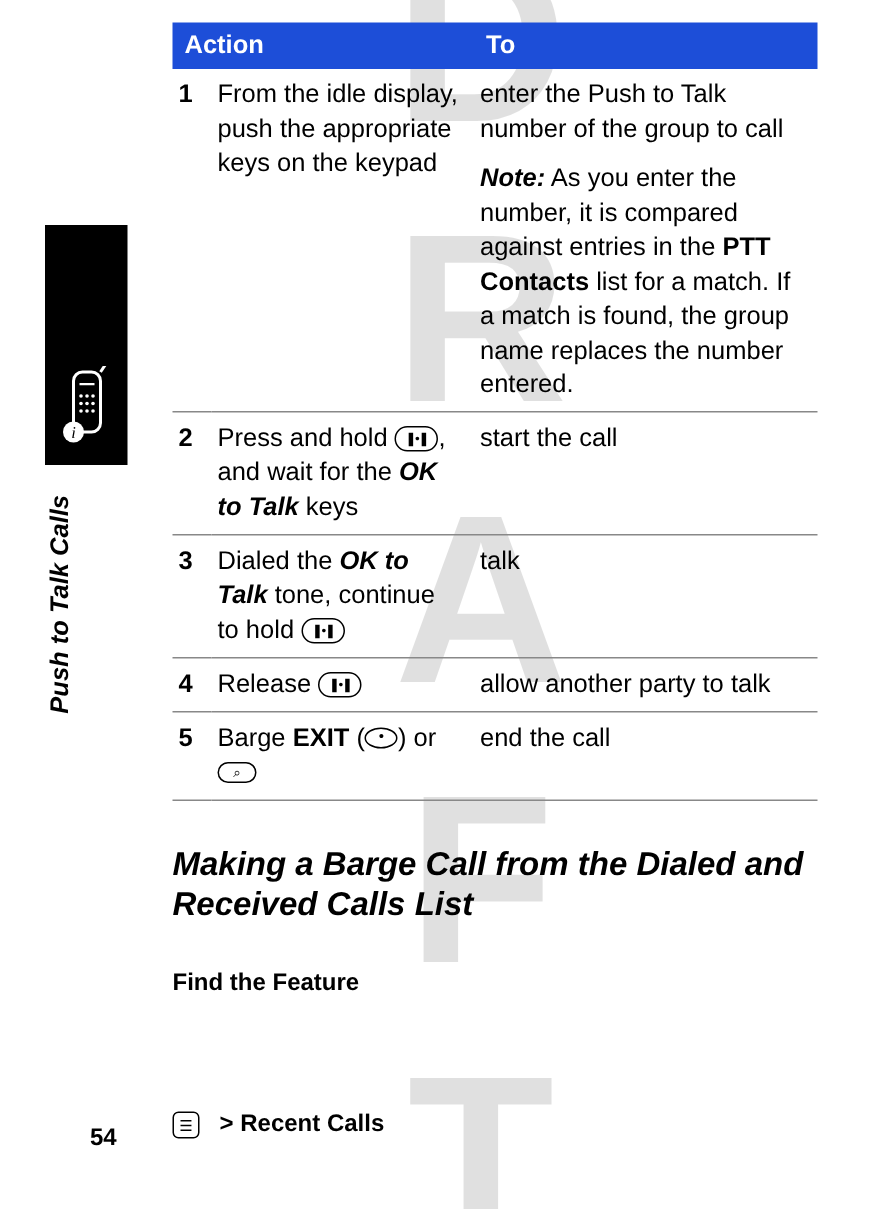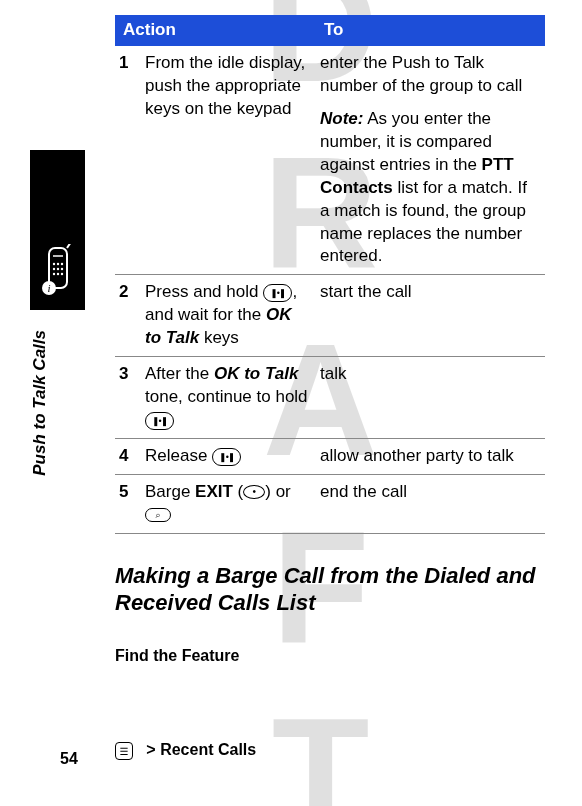--- a/index.html
+++ b/index.html
@@ -229,21 +229,21 @@
       <tr>
         <td class="num">2</td>
         <td class="action-col">
           <span>Press and hold </span><span class="key-oval key-ptt"></span><span>, and wait for the </span><span class="bold">OK to Talk</span><span> keys</span>
         </td>
         <td class="to-col">start the call</td>
       </tr>
       <tr>
         <td class="num">3</td>
         <td class="action-col">
-          <span>After the </span><span class="bold">OK to Talk</span><span> tone, continue to hold </span><span class="key-oval key-ptt"></span>
+          <span>Dialed the </span><span class="bold">OK to Talk</span><span> tone, continue to hold </span><span class="key-oval key-ptt"></span>
         </td>
         <td class="to-col">talk</td>
       </tr>
       <tr>
         <td class="num">4</td>
         <td class="action-col">
           <span>Release </span><span class="key-oval key-ptt"></span>
         </td>
         <td class="to-col">allow another party to talk</td>
       </tr>

